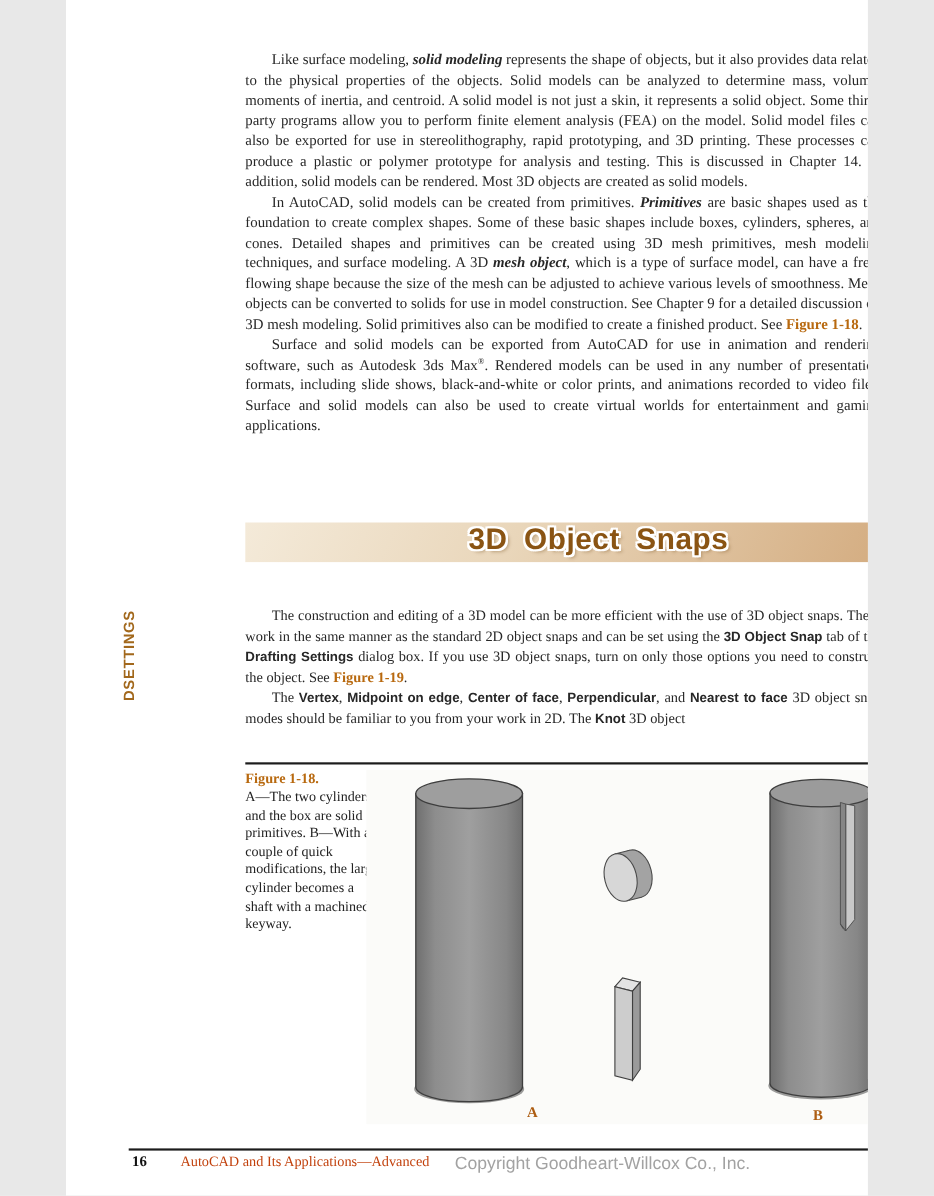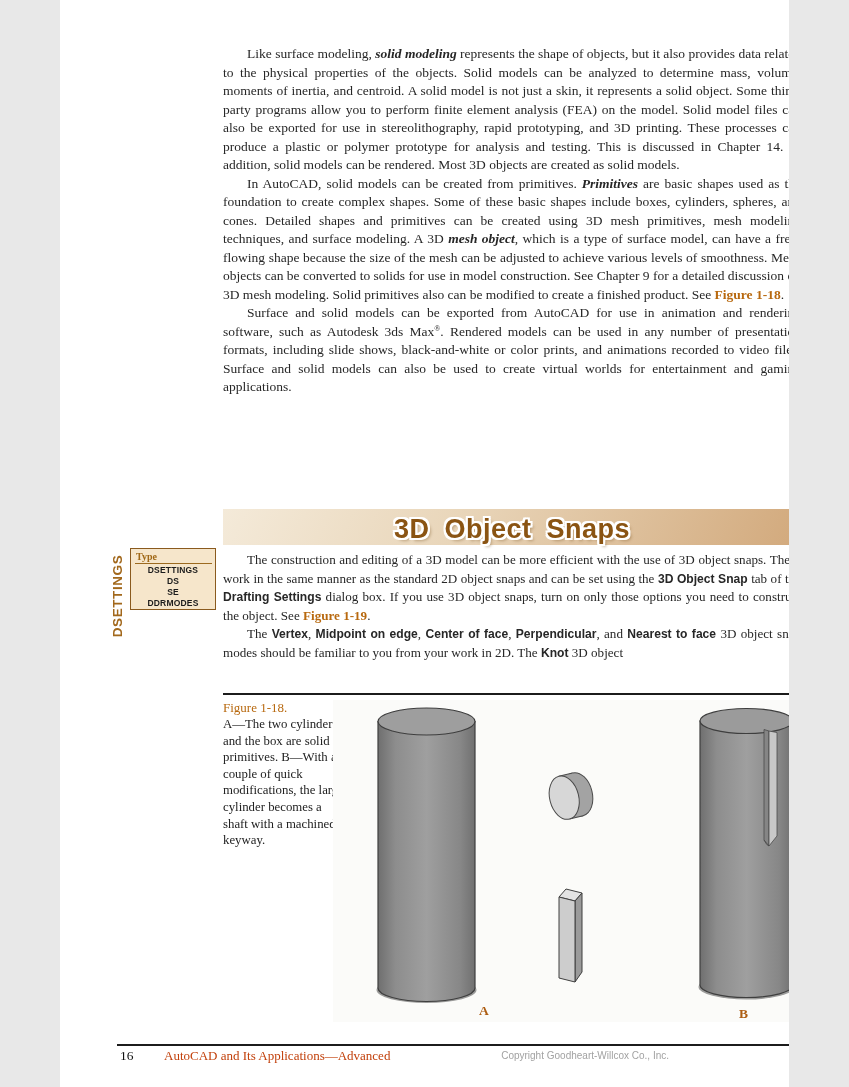--- a/index.html
+++ b/index.html
@@ -14,23 +14,23 @@
     margin:0;text-indent:24px;text-align:justify;
     font-size:13.5px;line-height:18.5px;color:#272727;
   }
   .section-paras p.para{font-size:13.1px;line-height:18.6px;}
   .seg-bi{font-weight:bold;font-style:italic;}
   .seg-b{font-family:"Liberation Sans",sans-serif;font-weight:bold;font-size:12.1px;}
   .seg-fig{color:#b8690f;font-weight:bold;font-family:Liberation Serif, serif;}
   .seg-sup{vertical-align:super;font-size:8px;line-height:0;}
   
   .heading-bar{
-    position:absolute;left:163px;top:509px;width:578px;height:36px;
+    position:absolute;left:163px;top:475px;width:578px;height:36px;
     background:linear-gradient(115deg,#f4ead9 0%,#e9d6ba 40%,#d2a97c 100%);
-    display:flex;align-items:flex-end;justify-content:center;
+    display:flex;align-items:flex-start;justify-content:center;padding-left:32px;
   }
   .heading-bar .heading-text{
     font-family:"Liberation Sans",sans-serif;font-weight:bold;
     font-size:27px;letter-spacing:0.5px;word-spacing:7px;color:#8a5413;
     text-shadow:-2px -2px 0 #fff,2px -2px 0 #fff,-2px 2px 0 #fff,2px 2px 0 #fff,
                 -2px 0 0 #fff,2px 0 0 #fff,0 -2px 0 #fff,0 2px 0 #fff,
                 3px 3px 3px rgba(100,60,10,0.35);
   }
   
   .sidebar-vertical{
@@ -47,62 +47,54 @@
     color:#a06816;padding:2px 0 0 5px;
   }
   .command-box .type-rule{border:0;border-top:1.5px solid #9c6a1f;margin:1px 3px 1px 4px;}
   .command-box .cmd{
     font-family:"Liberation Sans",sans-serif;font-weight:bold;font-size:8.5px;
     line-height:11px;text-align:center;color:#1c1c1c;letter-spacing:0.2px;
   }
   
   .figure-separator{position:absolute;left:163px;top:693px;width:578px;border-top:2px solid #1c1c1c;}
   .figure-caption{position:absolute;left:163px;top:699px;width:124px;}
-  .figure-caption .cap-title{color:#b8690f;font-weight:normal;font-size:13px;line-height:17px;}
+  .figure-caption .cap-title{color:#b8690f;font-weight:bold;font-size:13px;line-height:17px;}
   .figure-caption .cap-text{font-size:12.8px;line-height:16.6px;color:#222;}
   .figure-svg{position:absolute;left:163px;top:700px;}
   .figure-label{
     position:absolute;font-family:"Liberation Serif",serif;font-weight:bold;
     font-size:13.5px;color:#ad5d12;
   }
   .figure-label.a{left:419px;top:1003px;}
   .figure-label.b{left:679px;top:1006px;}
   
   .footer-rule{position:absolute;left:57px;top:1044px;width:689px;border-top:2px solid #1c1c1c;}
-  .footer-pagenum{position:absolute;left:60px;top:1048px;font-weight:normal;font-size:13.5px;color:#111;}
+  .footer-pagenum{position:absolute;left:60px;top:1048px;font-weight:bold;font-size:13.5px;color:#111;}
   .footer-title{position:absolute;left:104px;top:1048px;font-size:13px;color:#c2410c;}
   .footer-copyright{
-    position:absolute;right:120px;top:1050px;font-family:"Liberation Sans",sans-serif;
-    font-size:10px;color:#a2a2a2;
+    position:absolute;right:107px;top:1050px;font-family:"Liberation Sans",sans-serif;
+    font-size:16px;color:#a2a2a2;
   }
 </style>
 </head>
 <body>
 
 <div class="page">
 
   <div class="text-col bodytext" style="position:absolute;top:45px;">
     <p class="para"><span>Like surface modeling, </span><span class="seg-bi">solid modeling</span><span> represents the shape of objects, but it also provides data related to the physical properties of the objects. Solid models can be analyzed to determine mass, volume, moments of inertia, and centroid. A solid model is not just a skin, it represents a solid object. Some third-party programs allow you to perform finite element analysis (FEA) on the model. Solid model files can also be exported for use in stereolithography, rapid prototyping, and 3D printing. These processes can produce a plastic or polymer prototype for analysis and testing. This is discussed in Chapter 14. In addition, solid models can be rendered. Most 3D objects are created as solid models.</span></p>
     <p class="para"><span>In AutoCAD, solid models can be created from primitives. </span><span class="seg-bi">Primitives</span><span> are basic shapes used as the foundation to create complex shapes. Some of these basic shapes include boxes, cylinders, spheres, and cones. Detailed shapes and primitives can be created using 3D mesh primitives, mesh modeling techniques, and surface modeling. A 3D </span><span class="seg-bi">mesh object</span><span>, which is a type of surface model, can have a free-flowing shape because the size of the mesh can be adjusted to achieve various levels of smoothness. Mesh objects can be converted to solids for use in model construction. See Chapter 9 for a detailed discussion on 3D mesh modeling. Solid primitives also can be modified to create a finished product. See </span><span class="seg-fig">Figure 1-18</span><span>.</span></p>
     <p class="para"><span>Surface and solid models can be exported from AutoCAD for use in animation and rendering software, such as Autodesk 3ds Max</span><span class="seg-sup">®</span><span>. Rendered models can be used in any number of presentation formats, including slide shows, black-and-white or color prints, and animations recorded to video files. Surface and solid models can also be used to create virtual worlds for entertainment and gaming applications.</span></p>
   </div>
 
   <div class="heading-bar">
     <span class="heading-text">3D Object Snaps</span>
   </div>
 
   <div class="sidebar-vertical">DSETTINGS</div>
-  <div class="command-box">
-    <div class="type-label">Type</div>
-    <hr class="type-rule">
-    <div class="cmd">DSETTINGS</div>
-    <div class="cmd">DS</div>
-    <div class="cmd">SE</div>
-    <div class="cmd">DDRMODES</div>
-  </div>
 
   <div class="text-col section-paras" style="position:absolute;top:551px;">
     <p class="para"><span>The construction and editing of a 3D model can be more efficient with the use of 3D object snaps. These work in the same manner as the standard 2D object snaps and can be set using the </span><span class="seg-b">3D Object Snap</span><span> tab of the </span><span class="seg-b">Drafting Settings</span><span> dialog box. If you use 3D object snaps, turn on only those options you need to construct the object. See </span><span class="seg-fig">Figure 1-19</span><span>.</span></p>
     <p class="para"><span>The </span><span class="seg-b">Vertex</span><span>, </span><span class="seg-b">Midpoint on edge</span><span>, </span><span class="seg-b">Center of face</span><span>, </span><span class="seg-b">Perpendicular</span><span>, and </span><span class="seg-b">Nearest to face</span><span> 3D object snap modes should be familiar to you from your work in 2D. The </span><span class="seg-b">Knot</span><span> 3D object</span></p>
   </div>
 
   <div class="figure-separator"></div>
   <div class="figure-caption">
     <div class="cap-title">Figure 1-18.</div>
     <div class="cap-text">A—The two cylinders and the box are solid primitives. B—With a couple of quick modifications, the large cylinder becomes a shaft with a machined keyway.</div>

